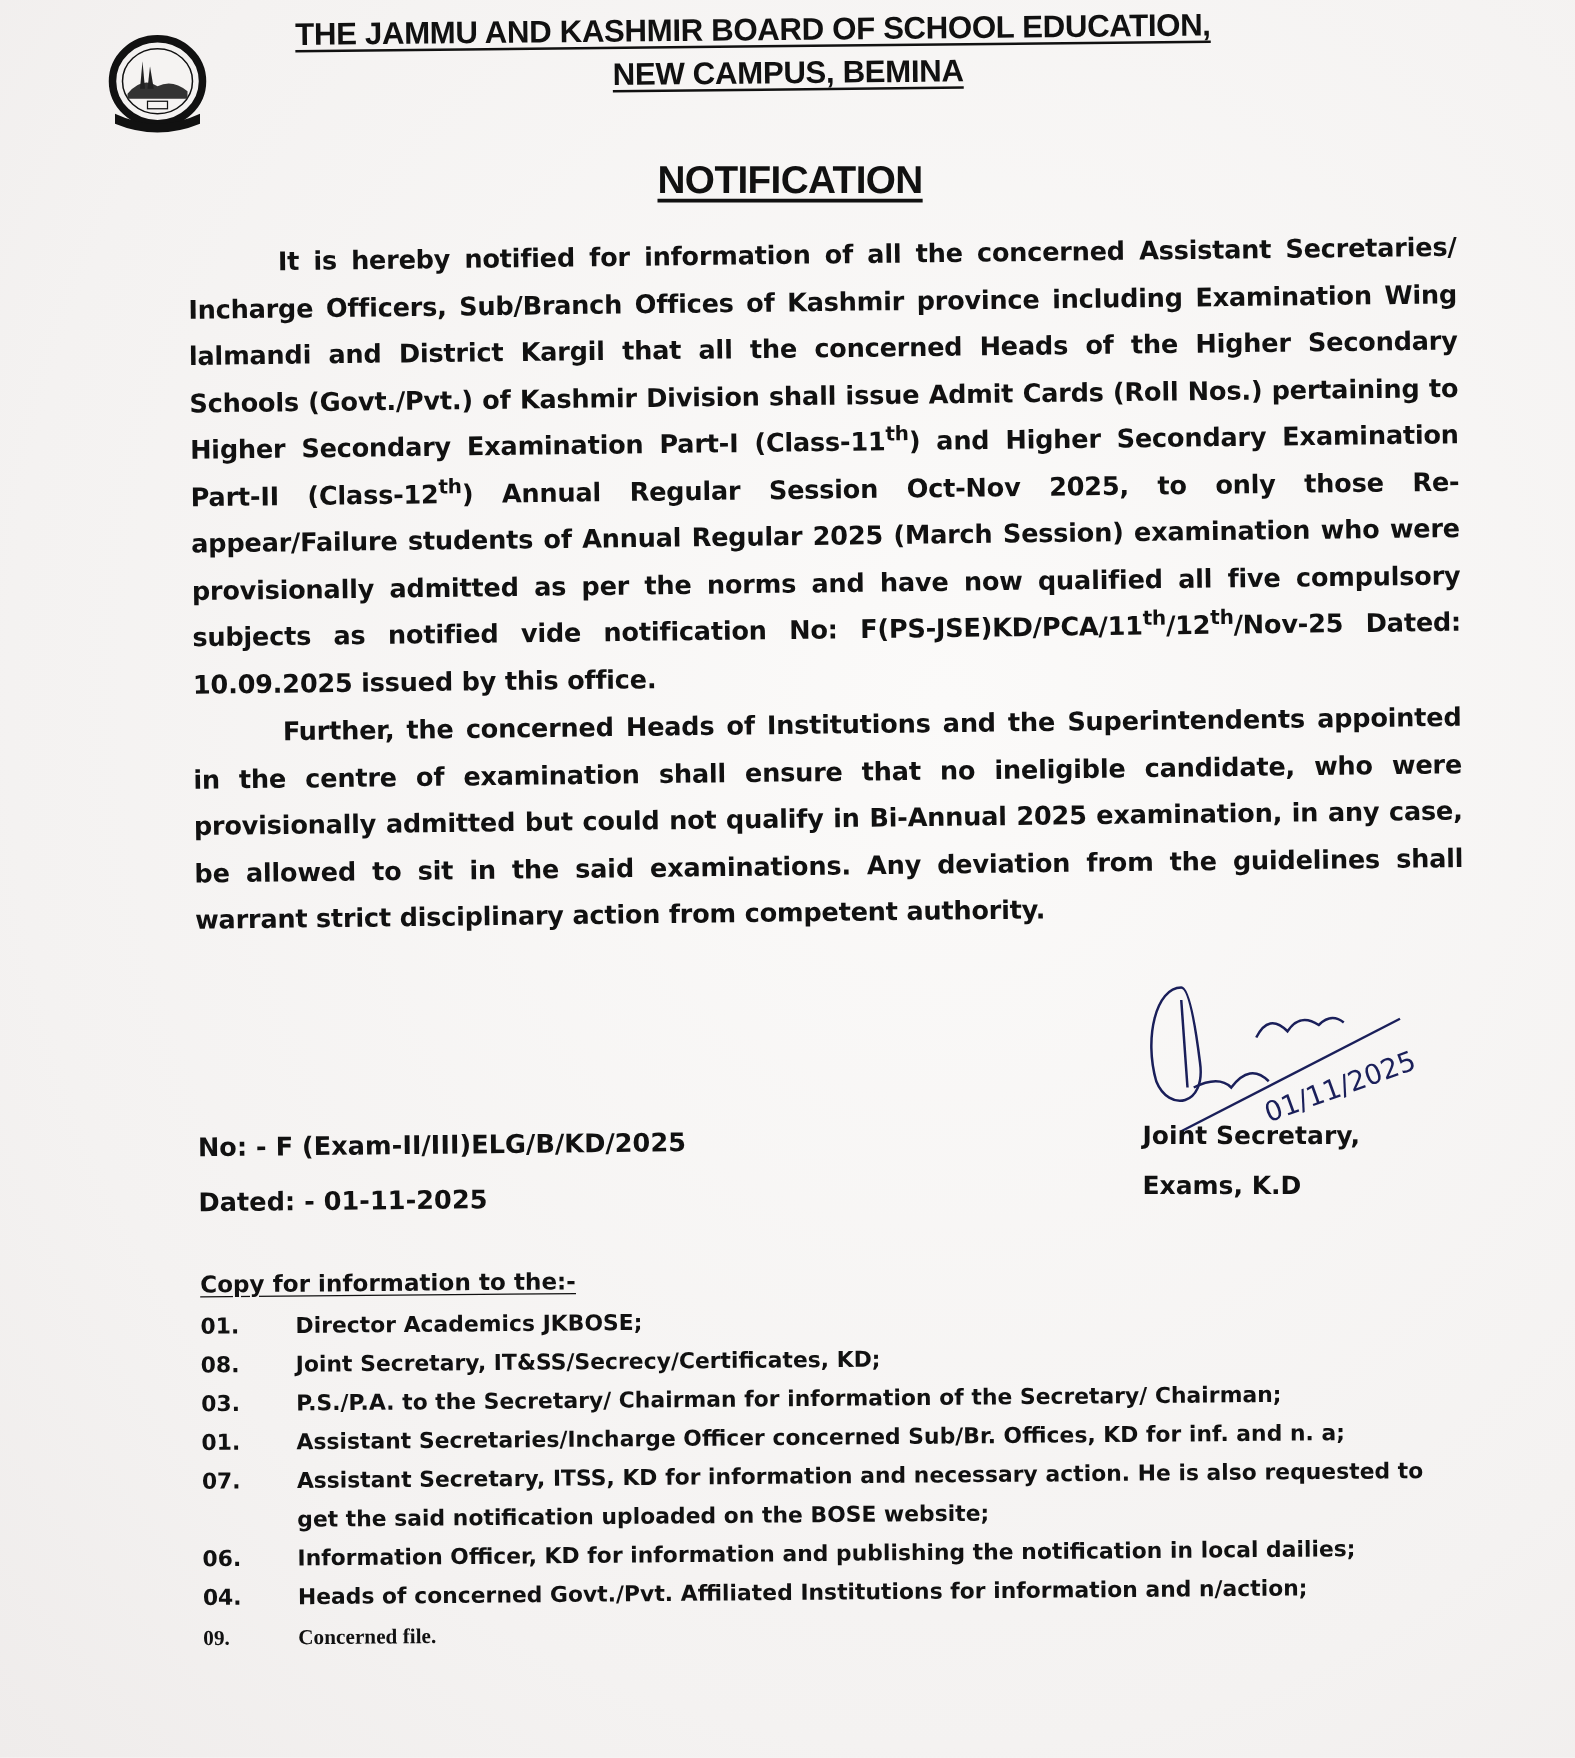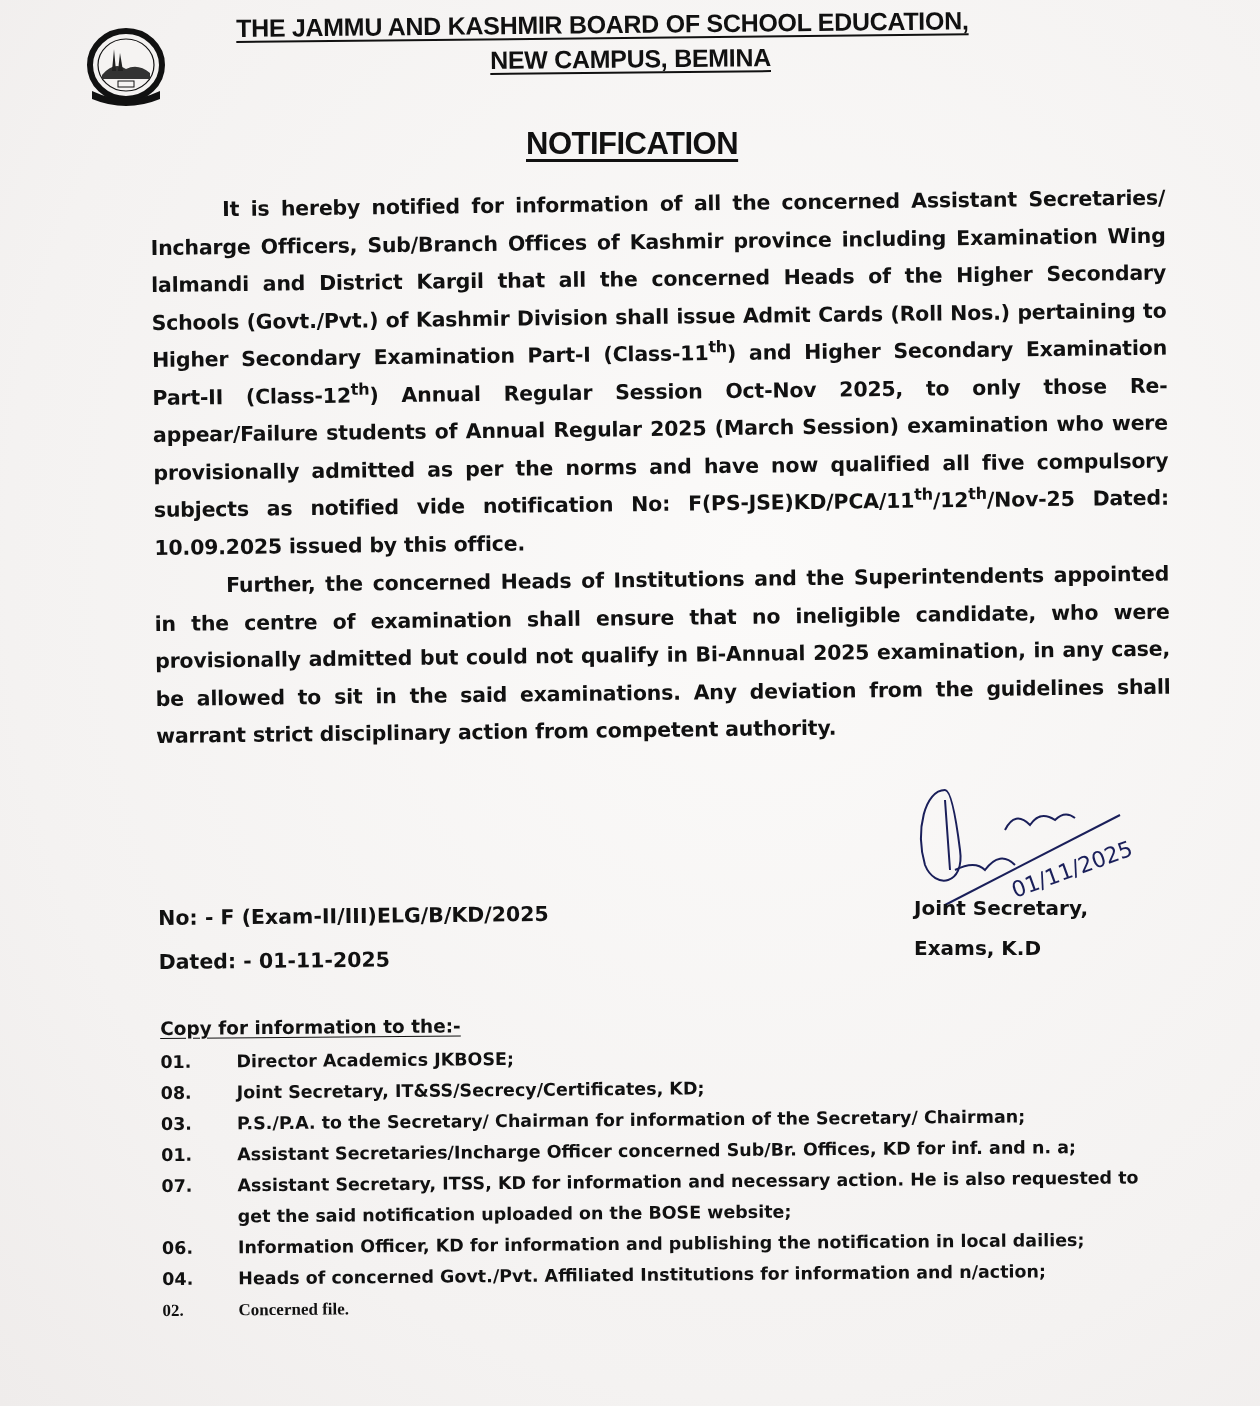--- a/index.html
+++ b/index.html
@@ -137,18 +137,18 @@
       </div>
     <div class="copy-item">
         <span class="copy-num">06.</span>
         <span class="copy-text">Information Officer, KD for information and publishing the notification in local dailies;</span>
       </div>
     <div class="copy-item">
         <span class="copy-num">04.</span>
         <span class="copy-text">Heads of concerned Govt./Pvt. Affiliated Institutions for information and n/action;</span>
       </div>
     <div class="copy-item serif">
-        <span class="copy-num">02.</span>
+        <span class="copy-num">09.</span>
         <span class="copy-text">Concerned file.</span>
       </div>
   </div>
 
 </div>
 
 </body></html>

